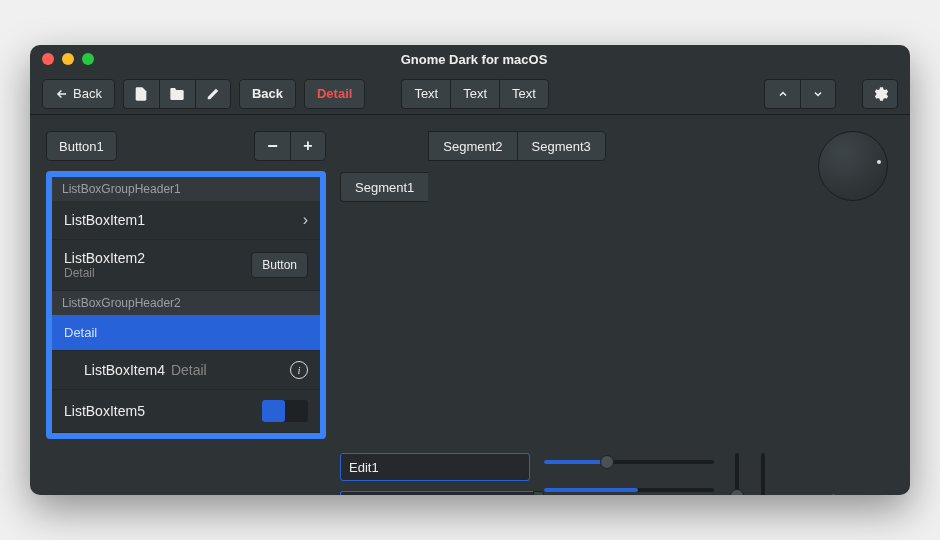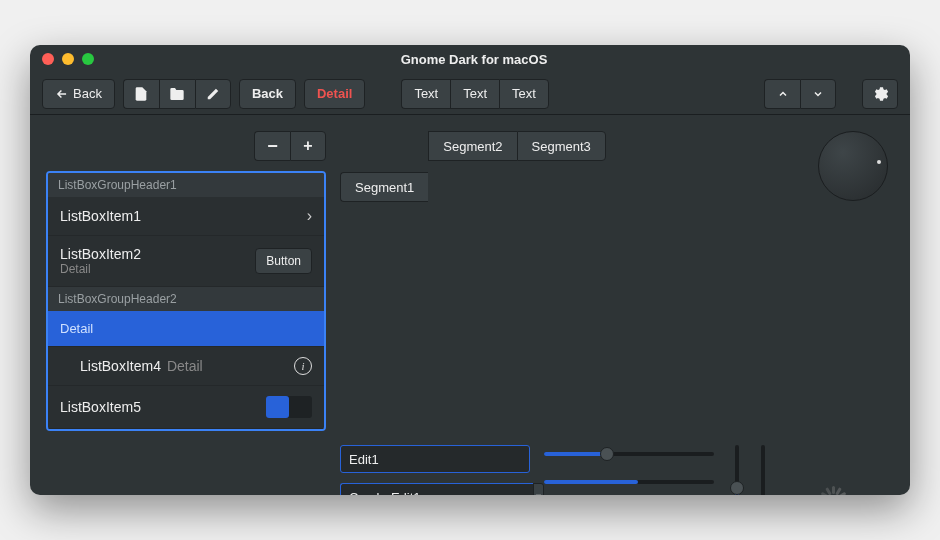--- a/index.html
+++ b/index.html
@@ -20,21 +20,21 @@
 .btn-group { display: inline-flex; }
 .btn-group .tb-btn { border-radius: 0; border-right-width: 0; }
 .btn-group .tb-btn:first-child { border-top-left-radius: 4px; border-bottom-left-radius: 4px; }
 .btn-group .tb-btn:last-child { border-top-right-radius: 4px; border-bottom-right-radius: 4px; border-right-width: 1px; }
 .spacer { flex: 1; }
 .content { flex: 1; padding: 16px; display: grid; grid-template-columns: 280px 190px 170px 160px; gap: 14px; overflow: hidden; }
 .col { display: flex; flex-direction: column; gap: 10px; }
 
 
 .row1 { display: flex; align-items: center; gap: 10px; }
-.listbox { background: #2a2f31; border: 2px solid #3b82f6; border-radius: 4px; flex: 1; overflow-y: auto; font-size: 14px; }
+.listbox { background: #2a2f31; border: 6px solid #3b82f6; border-radius: 4px; flex: 1; overflow-y: auto; font-size: 14px; }
 .lb-header { background: #33393c; color: #9aa0a3; font-size: 12px; padding: 5px 10px; }
 .lb-item { display: flex; align-items: center; padding: 10px 12px; color: #eee; border-bottom: 1px solid #24282a; gap: 30px; }
 .lb-item .main { flex: 1; }
 .lb-item .sub { color: #888; font-size: 12px; }
 .lb-item .detail-r { color: #cfd3d5; font-size: 13px; }
 .lb-item.sel { background: #2862d9; }
 .lb-item.sel .detail-r { color: #cfe0ff; }
 .lb-item.indent { padding-left: 32px; }
 .lb-btn { height: 26px; background: #3a4144; border: 1px solid #1e2224; border-radius: 4px; color: #eee; font-size: 12px; padding: 0 10px; }
 .chev { color: #ccc; font-size: 16px; }
@@ -131,20 +131,21 @@
       <svg width="18" height="18" viewBox="0 0 24 24" fill="#eee">
           <path d="M12 8a4 4 0 1 0 0 8 4 4 0 0 0 0-8zm9 4a7 7 0 0 0-.1-1.2l2-1.5-2-3.5-2.3 1a7 7 0 0 0-2-1.2L16 3h-4l-.6 2.6a7 7 0 0 0-2 1.2l-2.3-1-2 3.5 2 1.5A7 7 0 0 0 7 12c0 .4 0 .8.1 1.2l-2 1.5 2 3.5 2.3-1a7 7 0 0 0 2 1.2L12 21h4l.6-2.6a7 7 0 0 0 2-1.2l2.3 1 2-3.5-2-1.5c.1-.4.1-.8.1-1.2z"></path>
         </svg>
     </button>
   </div>
 
   <div class="content" style="grid-template-rows: auto 1fr;">
 
     <div class="col">
       <div class="row1">
+        <button class="tb-btn">Button1</button>
         <div class="spacer"></div>
         <div class="btn-group">
           <button class="tb-btn icon-only">
               <span style="font-size:18px;font-weight:bold">−</span>
             </button>
           <button class="tb-btn icon-only">
               <span style="font-size:16px;font-weight:bold">+</span>
             </button>
         </div>
       </div>

